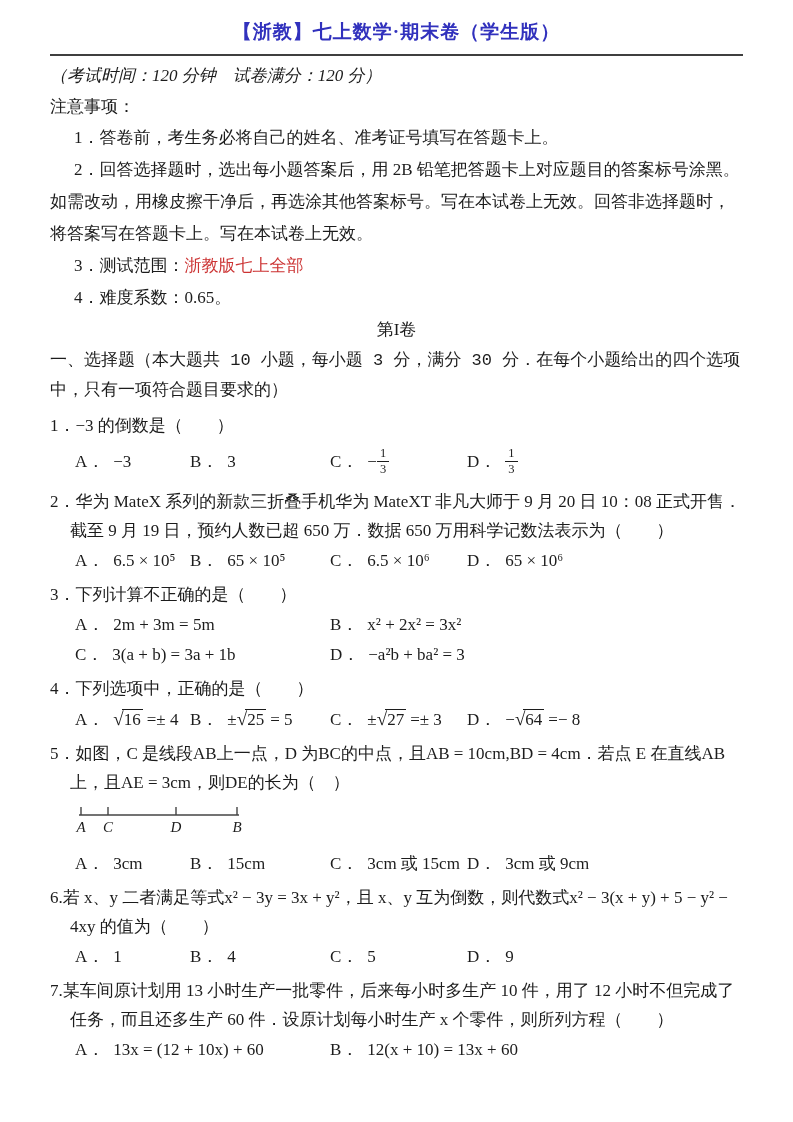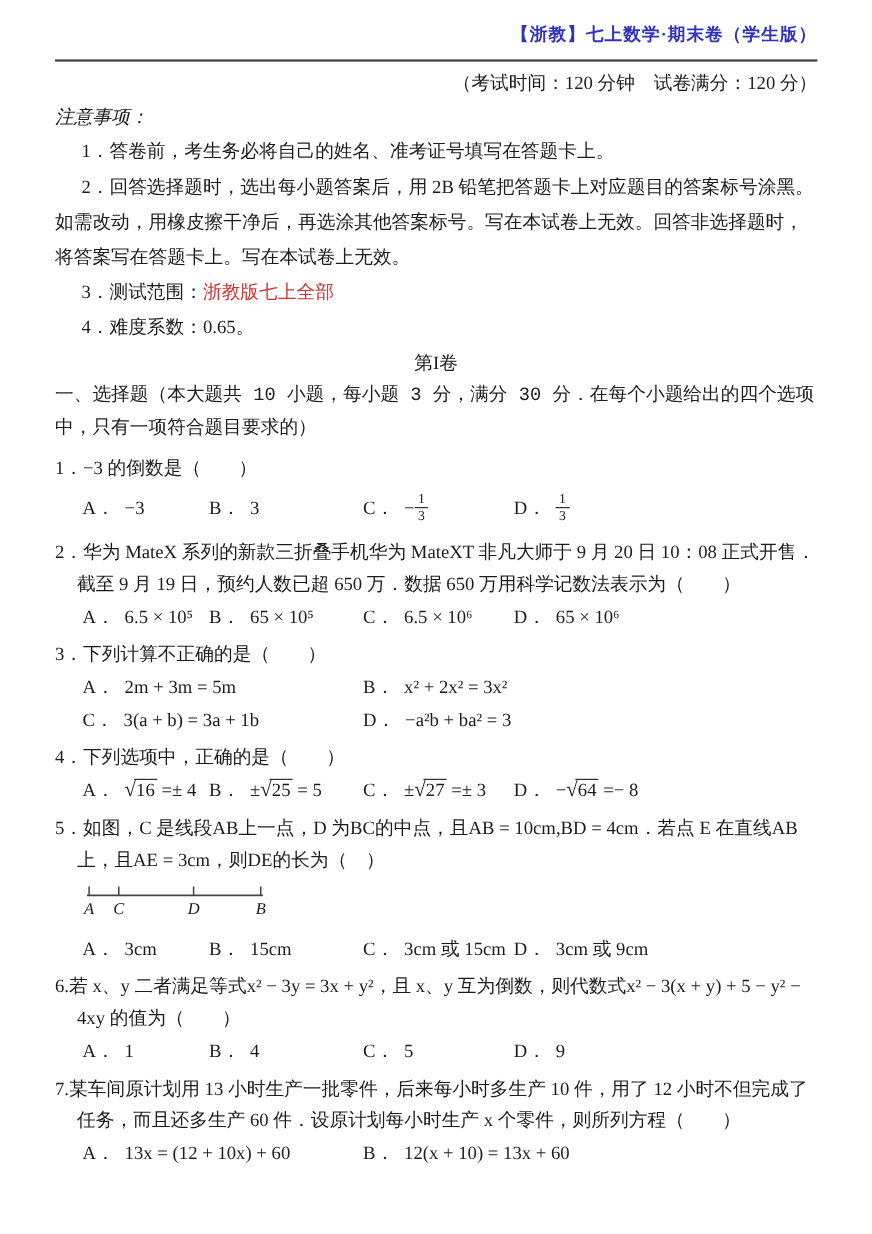--- a/index.html
+++ b/index.html
@@ -9,27 +9,27 @@
     margin:0 auto;
     background:#ffffff;
     font-family:"Liberation Serif","DejaVu Serif",serif;
     font-size:17px;
     color:#1c1c1c;
     overflow:hidden;
   }
   .content { padding:14px 50px 0 50px; }
 
   .exam-title {
-    text-align:right; color:#3131bd; font-weight:bold;
-    font-size:16px; line-height:24px; margin:6px 0 10px 0; letter-spacing:1px;
+    text-align:center; color:#3131bd; font-weight:bold;
+    font-size:19px; line-height:24px; margin:6px 0 10px 0; letter-spacing:1px;
   }
   .rule { border:none; border-top:2px solid #3f3f3f; margin:0 0 4px 0; }
-  .exam-info { text-align:right; line-height:32px; }
-
-  .notice-heading { line-height:30px;font-style:italic; }
+  .exam-info { text-align:left; line-height:32px;font-style:italic; }
+
+  .notice-heading { line-height:30px; }
   .notice-item { line-height:32px; text-indent:24px; margin:0; }
   .notice-item.multi { line-height:32px; }
   .scope-red { color:#cc3333; }
 
   .part-title { text-align:center; line-height:32px; }
   .section-intro { line-height:30px;font-family:Liberation Mono, monospace; }
 
   .q { margin-top:5px; }
   .stem { line-height:29px; padding-left:20px; text-indent:-20px; margin:0; }
   .stem.two { line-height:29px; }

